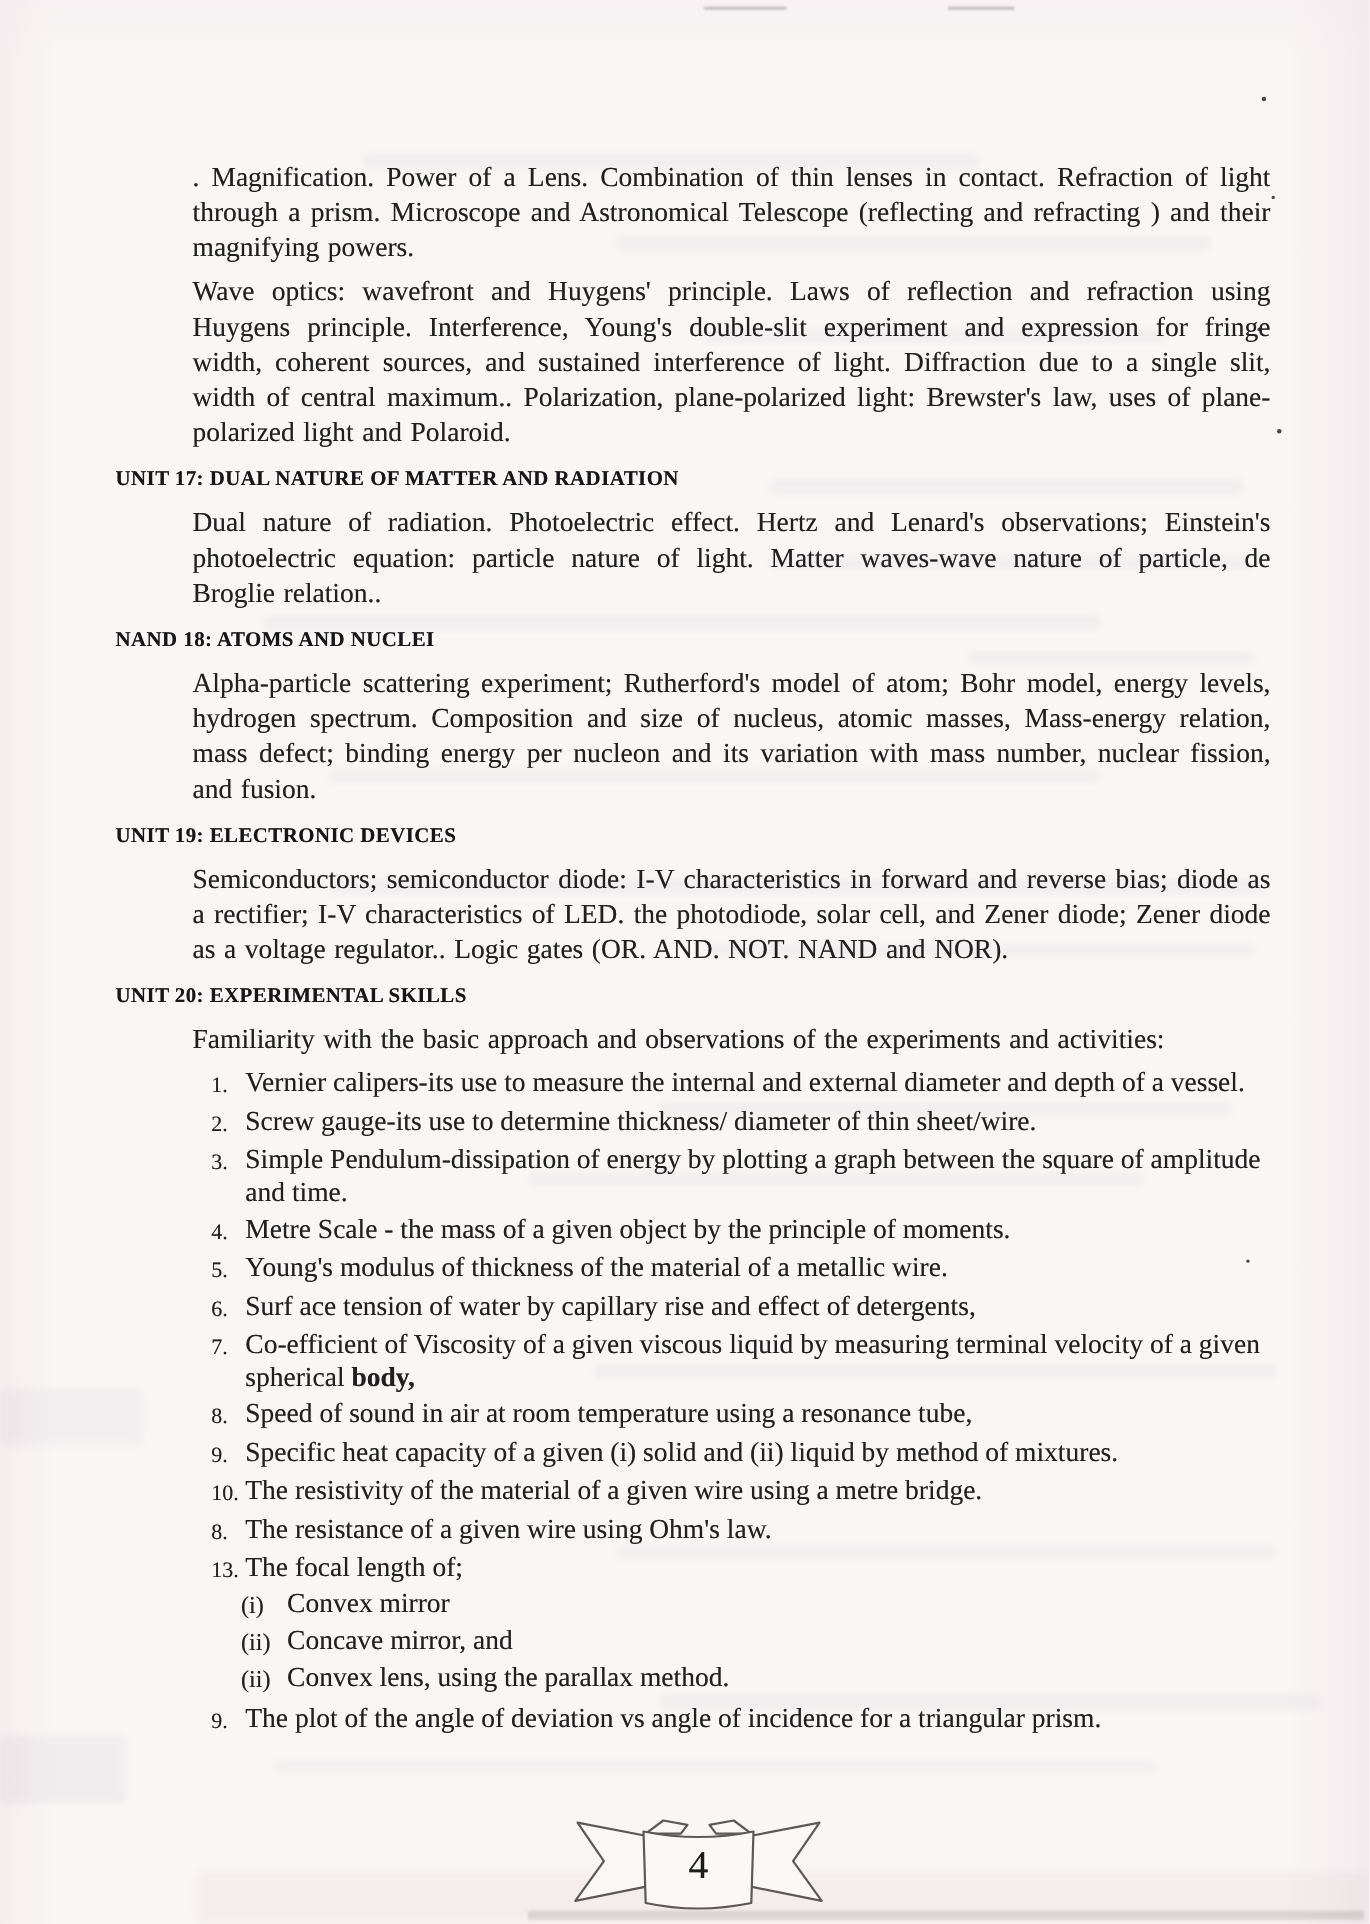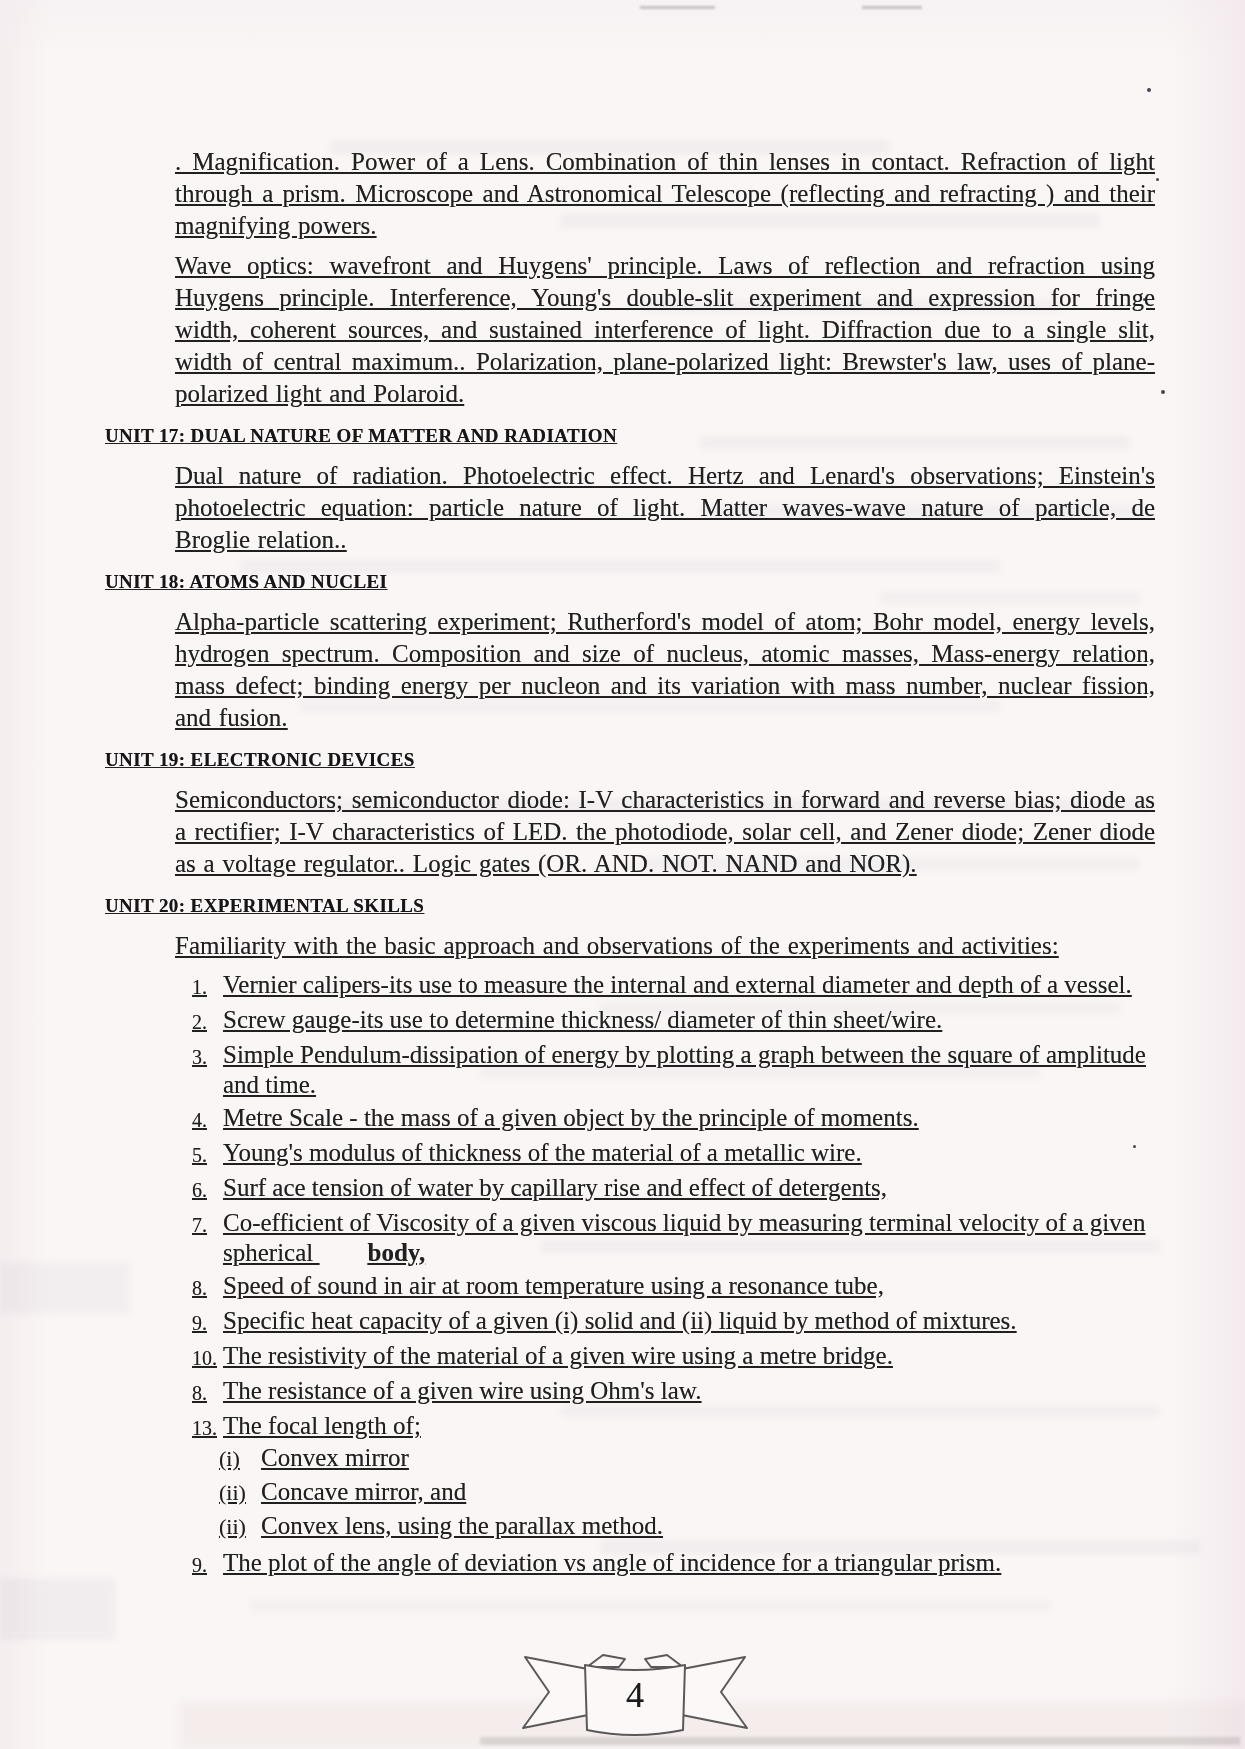--- a/index.html
+++ b/index.html
@@ -17,21 +17,20 @@
       linear-gradient(90deg, rgba(244,236,238,0.9) 0%, rgba(250,246,245,0) 4%),
       linear-gradient(270deg, rgba(243,233,238,0.9) 0%, rgba(250,246,245,0) 6%),
       linear-gradient(180deg, rgba(246,240,242,0.8) 0%, rgba(250,246,245,0) 3%),
       #faf6f5;
     color: #211f20;
   }
   .content {
     position: relative;
     padding: 146px 90px 0 175px;
     z-index: 3;
-    text-decoration: underline;
   }
   .para {
     font-size: 25px;
     line-height: 32px;
     text-align: justify;
     margin: 0 0 8px 0;
     word-spacing: 1.5px;
     text-shadow: 0 0 0.6px rgba(35,32,34,0.55);
   }
   .unit-heading {
@@ -56,21 +55,21 @@
     margin-left: 17px;
     font-size: 20px;
     line-height: 30px;
     padding-top: 2px;
     text-shadow: 0 0 0.5px rgba(35,32,34,0.5);
   }
   .exp-list .itext {
     flex: 1;
     text-shadow: 0 0 0.6px rgba(35,32,34,0.55);
   }
-  .exp-list .itext b { font-weight: 700; margin-left: 48px; }
+  .exp-list .itext b { font-weight: 700; }
   .sub-list { margin: 2px 0 0 -4px; padding: 0; list-style: none; }
   .sub-list li { display: flex; margin: 0 0 3px 0; }
   .sub-list .marker {
     flex: 0 0 42px; margin-left: 0;
     font-size: 22px; padding-top: 1px;
   }
   
   .ribbon-wrap {
     position: absolute; left: 515px; top: 1650px;
     width: 240px; height: 92px; z-index: 4;
@@ -123,21 +122,21 @@
     <p class="para">. Magnification. Power of a Lens. Combination of thin lenses in contact. Refraction of light through a prism.  Microscope and Astronomical Telescope (reflecting and refracting ) and their magnifying powers.</p>
 
     <p class="para">Wave optics: wavefront and Huygens' principle. Laws of reflection and refraction using Huygens principle. Interference, Young's double-slit experiment and expression for fringe width, coherent sources, and sustained interference of light. Diffraction due to a single slit, width of central maximum.. Polarization, plane-polarized light: Brewster's law, uses of plane-polarized light and Polaroid.</p>
 
     <section>
       <h2 class="unit-heading">UNIT 17: DUAL NATURE OF MATTER AND RADIATION</h2>
       <p class="para">Dual nature of radiation. Photoelectric effect. Hertz and Lenard's observations; Einstein's photoelectric equation: particle nature of light. Matter waves-wave nature of particle, de Broglie relation..</p>
     </section>
 
     <section>
-      <h2 class="unit-heading">UNIT 18: ATOMS AND NUCLEI</h2>
+      <h2 class="unit-heading">NAND 18: ATOMS AND NUCLEI</h2>
       <p class="para">Alpha-particle scattering experiment; Rutherford's model of atom; Bohr model, energy levels, hydrogen spectrum. Composition and size of nucleus, atomic masses, Mass-energy relation, mass defect; binding energy per nucleon and its variation with mass number, nuclear fission, and fusion.</p>
     </section>
 
     <section>
       <h2 class="unit-heading">UNIT 19: ELECTRONIC DEVICES</h2>
       <p class="para">Semiconductors; semiconductor diode: I-V characteristics in forward and reverse bias; diode as a rectifier; I-V characteristics of LED. the photodiode, solar cell, and Zener diode; Zener diode as a voltage regulator.. Logic gates (OR. AND. NOT. NAND and NOR).</p>
     </section>
 
     <section>
       <h2 class="unit-heading">UNIT 20: EXPERIMENTAL SKILLS</h2>

